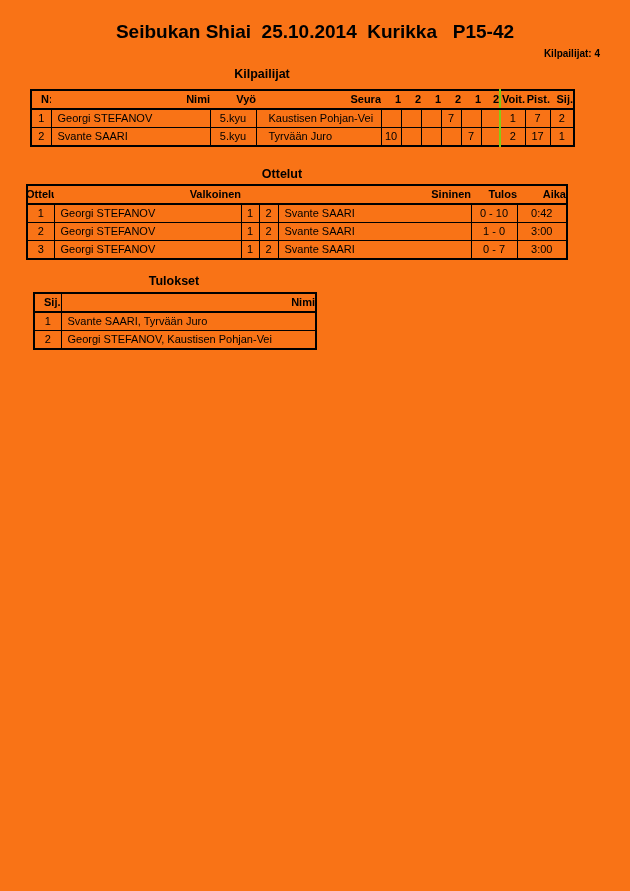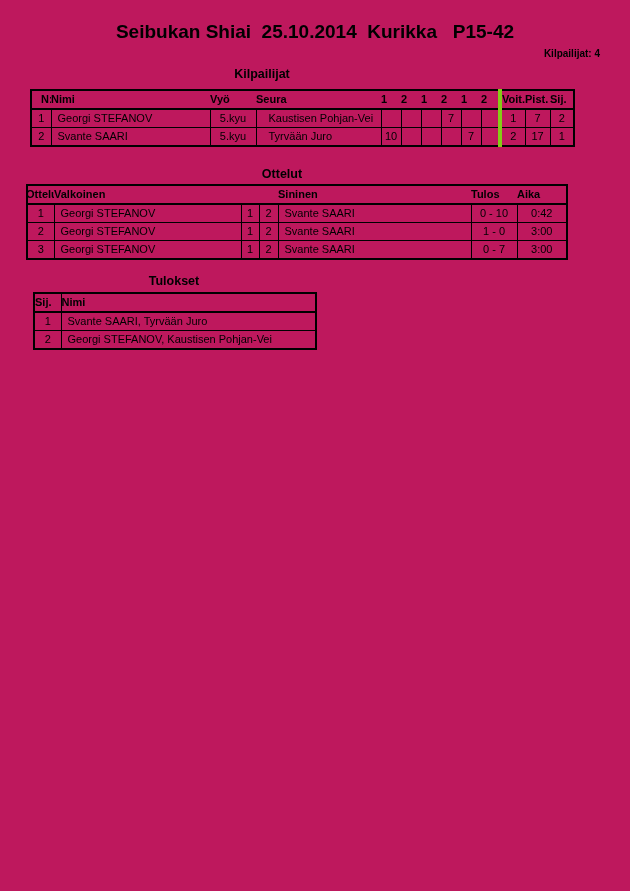--- a/index.html
+++ b/index.html
@@ -1,20 +1,20 @@
 <!DOCTYPE html>
 <html><head>
 <meta charset="utf-8">
 <style>
   * { margin: 0; padding: 0; box-sizing: border-box; }
   html, body { background: #e8e8e8; }
   .page {
     width: 630px;
     height: 891px;
-    background: #be185d;
+    background: #f97316;
     font-family: "Liberation Sans", sans-serif;
     color: #000;
     overflow: hidden;
     margin: 0 auto;
   }
   .doc-title {
     margin-top: 21px;
     text-align: center;
     font-size: 19px;
     font-weight: bold;
@@ -48,37 +48,37 @@
   .t-kilpailijat { margin: 7px 0 0 30px; width: 543px; }
   .t-ottelut     { margin: 2px 0 0 26px;  width: 540px; }
   .t-tulokset    { margin: 3px 0 0 33px;  width: 282px; }
 
   th {
     border: none;
     border-bottom: 2px solid #000;
     font-weight: bold;
     height: 17px;
     line-height: 17px;
-    text-align: left;
+    text-align: right;
     overflow: hidden;
     white-space: nowrap;
   }
   td {
     border: 1px solid #000;
     height: 17px;
     line-height: 17px;
     text-align: center;
     overflow: hidden;
     white-space: nowrap;
   }
   .th-left { text-align: left; padding-left: 9px; }
   .th-clip { text-align: left; text-indent: -2px; }
   .cell-left { text-align: left; padding-left: 6px; }
   .cell-left-sm { text-align: left; padding-left: 12px; }
-  .sep-thick-left { border-left: 4px solid #84cc16; }
+  .sep-thick-left { border-left: 2px solid #84cc16; }
   .th-divider-right { border-right: 1px solid #000; }
 </style>
 </head>
 <body>
 
 <div class="page">
 
   <div class="doc-title">Seibukan Shiai  25.10.2014  Kurikka   P15-42</div>
   <div class="participants-count">Kilpailijat: 4</div>
 

